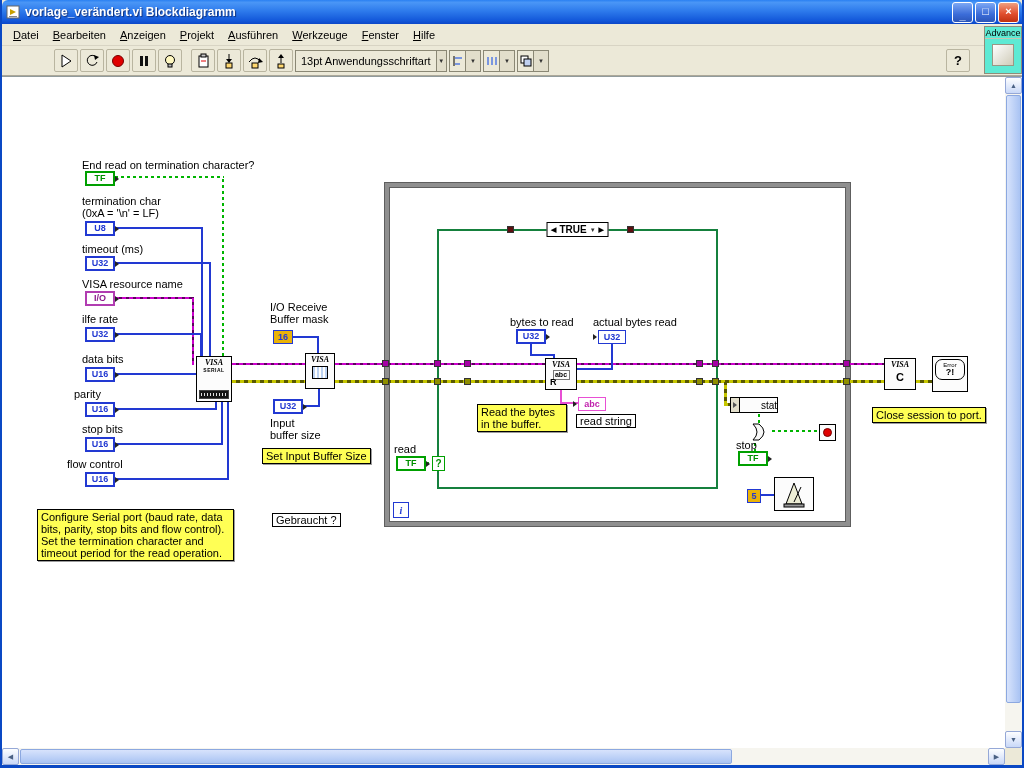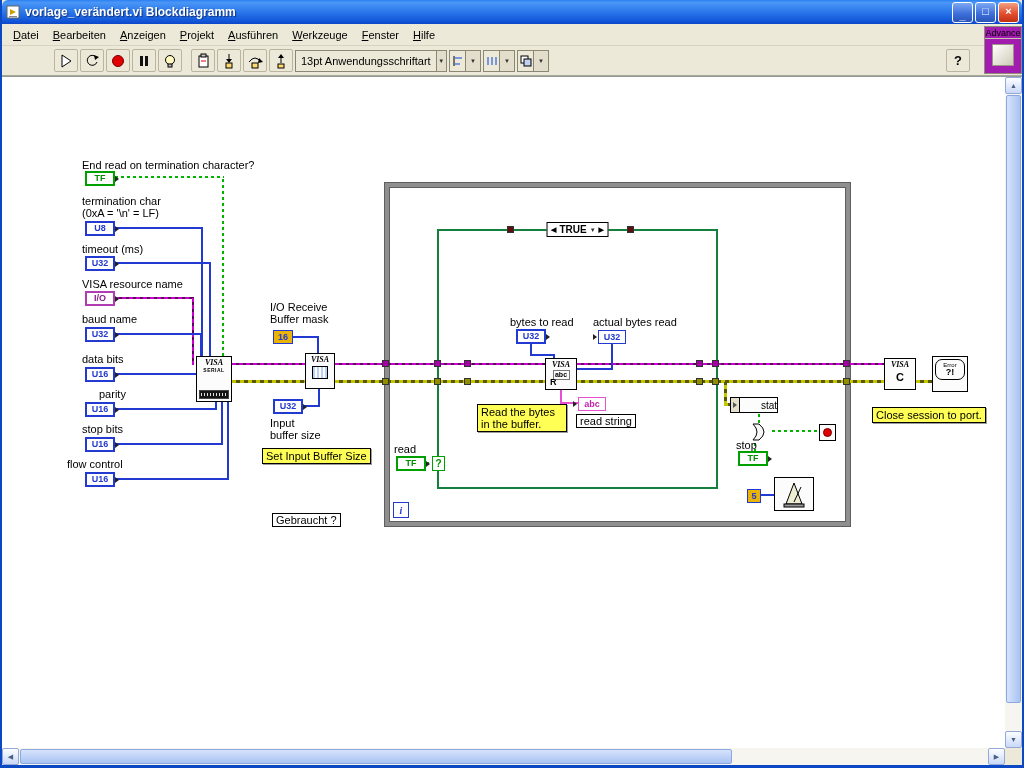--- a/index.html
+++ b/index.html
@@ -22,21 +22,21 @@
 .toolbar{height:30px;flex:0 0 30px;display:flex;align-items:center;gap:2px;background:#ECE9D8;padding:2px 4px 2px 52px;border-bottom:1px solid #ACA899}
 .tbtn{width:24px;height:23px;background:#ECE9D8;border:1px solid #B9B5A0;border-radius:2px;display:flex;align-items:center;justify-content:center;padding:0}
 .pbar{display:inline-block;width:3px;height:10px;background:#111;margin:0 1px}
 .tsep{width:5px}
 .combo{height:22px;border:1px solid #8A8774;background:#ECE9D8;display:flex;align-items:center}
 .combo-txt{font-size:11px;padding:0 5px;white-space:nowrap}
 .combo-arrow{width:15px;height:100%;border-left:1px solid #8A8774;display:flex;align-items:center;justify-content:center;font-size:6px;color:#333;background:#E2DECB}
 .icon-combo{width:32px;justify-content:space-between;padding-left:2px}
 .help-btn{margin-left:auto;margin-right:48px;font-weight:bold;font-size:13px;color:#000}
 
-.advance{position:absolute;top:26px;right:2px;width:38px;height:48px;background:#a21caf;border:1px solid #8F8D7A;z-index:9}
+.advance{position:absolute;top:26px;right:2px;width:38px;height:48px;background:#5eead4;border:1px solid #8F8D7A;z-index:9}
 .adv-title{font-size:9px;text-align:center;padding-top:1px;border-bottom:1px solid #C8C4B0}
 .adv-icon{width:22px;height:22px;margin:5px auto;border:1px solid #9A9785;background:linear-gradient(135deg,#FFF,#CFCBB8)}
 
 .workspace{flex:1;position:relative;background:#fff;border-top:1px solid #919B9C;overflow:hidden}
 #canvas{position:absolute;left:0;top:0;right:17px;bottom:0;overflow:hidden;font-size:11px}
 
 .vscroll{position:absolute;right:0;top:0;bottom:0;width:17px;background:#F6F5EF}
 .hscroll-row{flex:0 0 17px;display:flex}
 .hscroll{flex:1;position:relative;background:#F6F5EF}
 .scroll-corner{flex:0 0 17px;background:#ECE9D8}
@@ -331,50 +331,51 @@
           <span>U32</span>
           <span class="tri r"></span>
         </div>
 
       <div class="lbl" style="left:80px;top:201px">VISA resource name</div>
       <div class="term ctrl c-io" style="left:83px;top:214px">
           <span>I/O</span>
           <span class="tri r"></span>
         </div>
 
-      <div class="lbl" style="left:80px;top:236px">baud name</div>
+      <div class="lbl" style="left:80px;top:236px">ilfe rate</div>
       <div class="term ctrl c-num" style="left:83px;top:250px">
           <span>U32</span>
           <span class="tri r"></span>
         </div>
 
       <div class="lbl" style="left:80px;top:276px">data bits</div>
       <div class="term ctrl c-num" style="left:83px;top:290px">
           <span>U16</span>
           <span class="tri r"></span>
         </div>
 
-      <div class="lbl" style="left:97px;top:311px">parity</div>
+      <div class="lbl" style="left:72px;top:311px">parity</div>
       <div class="term ctrl c-num" style="left:83px;top:325px">
           <span>U16</span>
           <span class="tri r"></span>
         </div>
 
       <div class="lbl" style="left:80px;top:346px">stop bits</div>
       <div class="term ctrl c-num" style="left:83px;top:360px">
           <span>U16</span>
           <span class="tri r"></span>
         </div>
 
       <div class="lbl" style="left:65px;top:381px">flow control</div>
       <div class="term ctrl c-num" style="left:83px;top:395px">
           <span>U16</span>
           <span class="tri r"></span>
         </div>
 
+      <div class="ynote" style="left:35px;top:432px;width:197px">Configure Serial port (baud rate, data bits, parity, stop bits and flow control). Set the termination character and timeout period for the read operation.</div>
 
       <div class="node" style="left:194px;top:279px;width:36px;height:46px">
         <div class="vtxt">VISA</div>
         <div class="vsub">SERIAL</div>
         <div class="vdisp">
             <div class="vdots"></div>
           </div>
       </div>
 
       <div class="lbl" style="left:268px;top:224px">I/O Receive</div>

